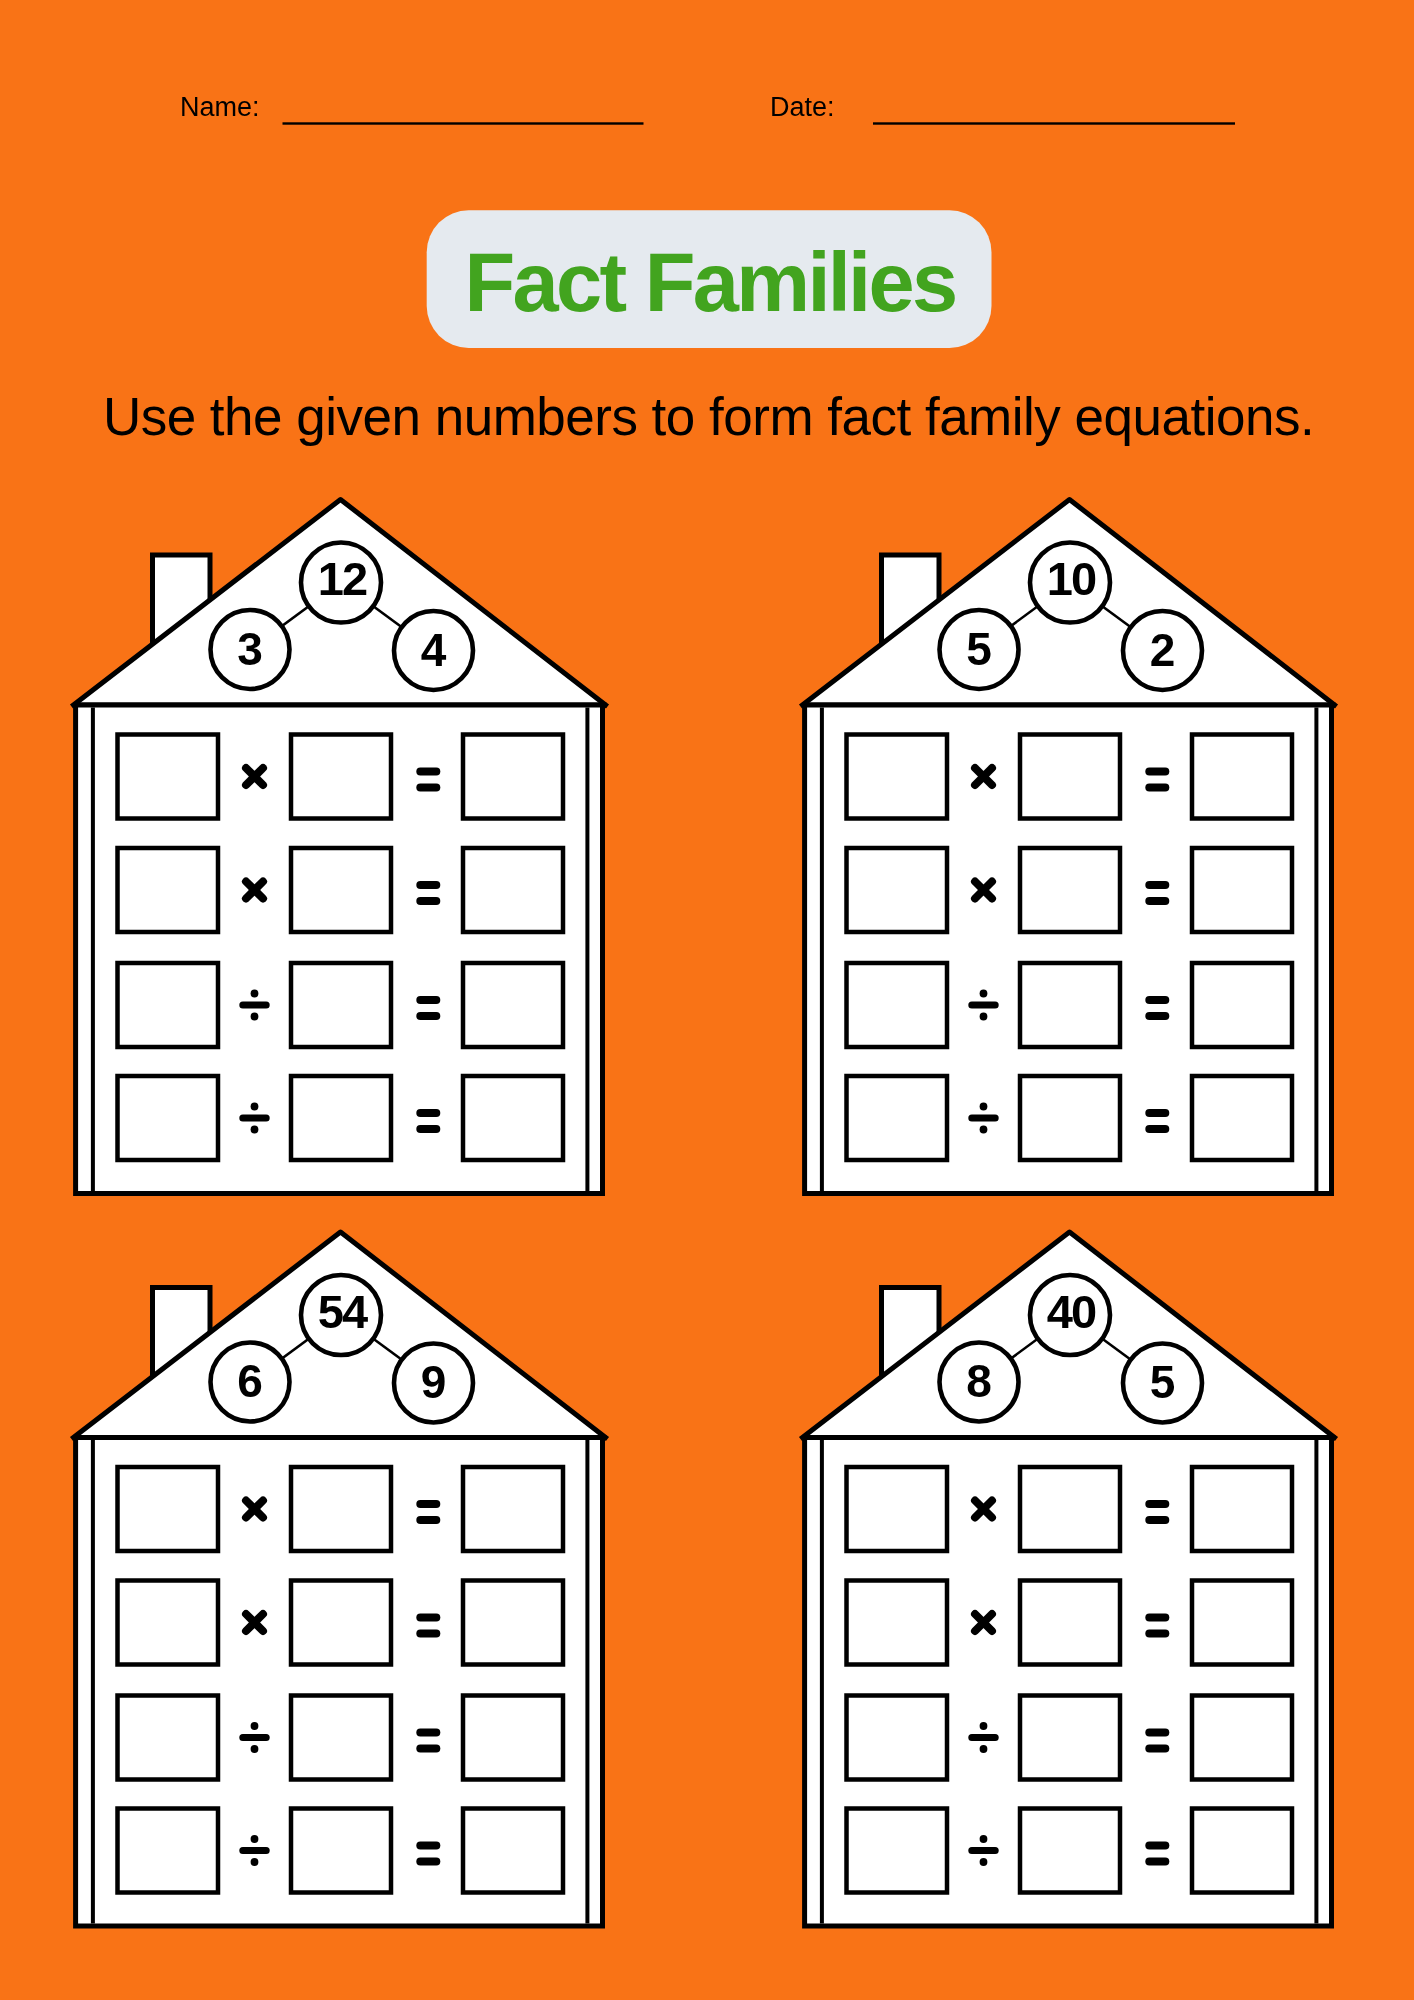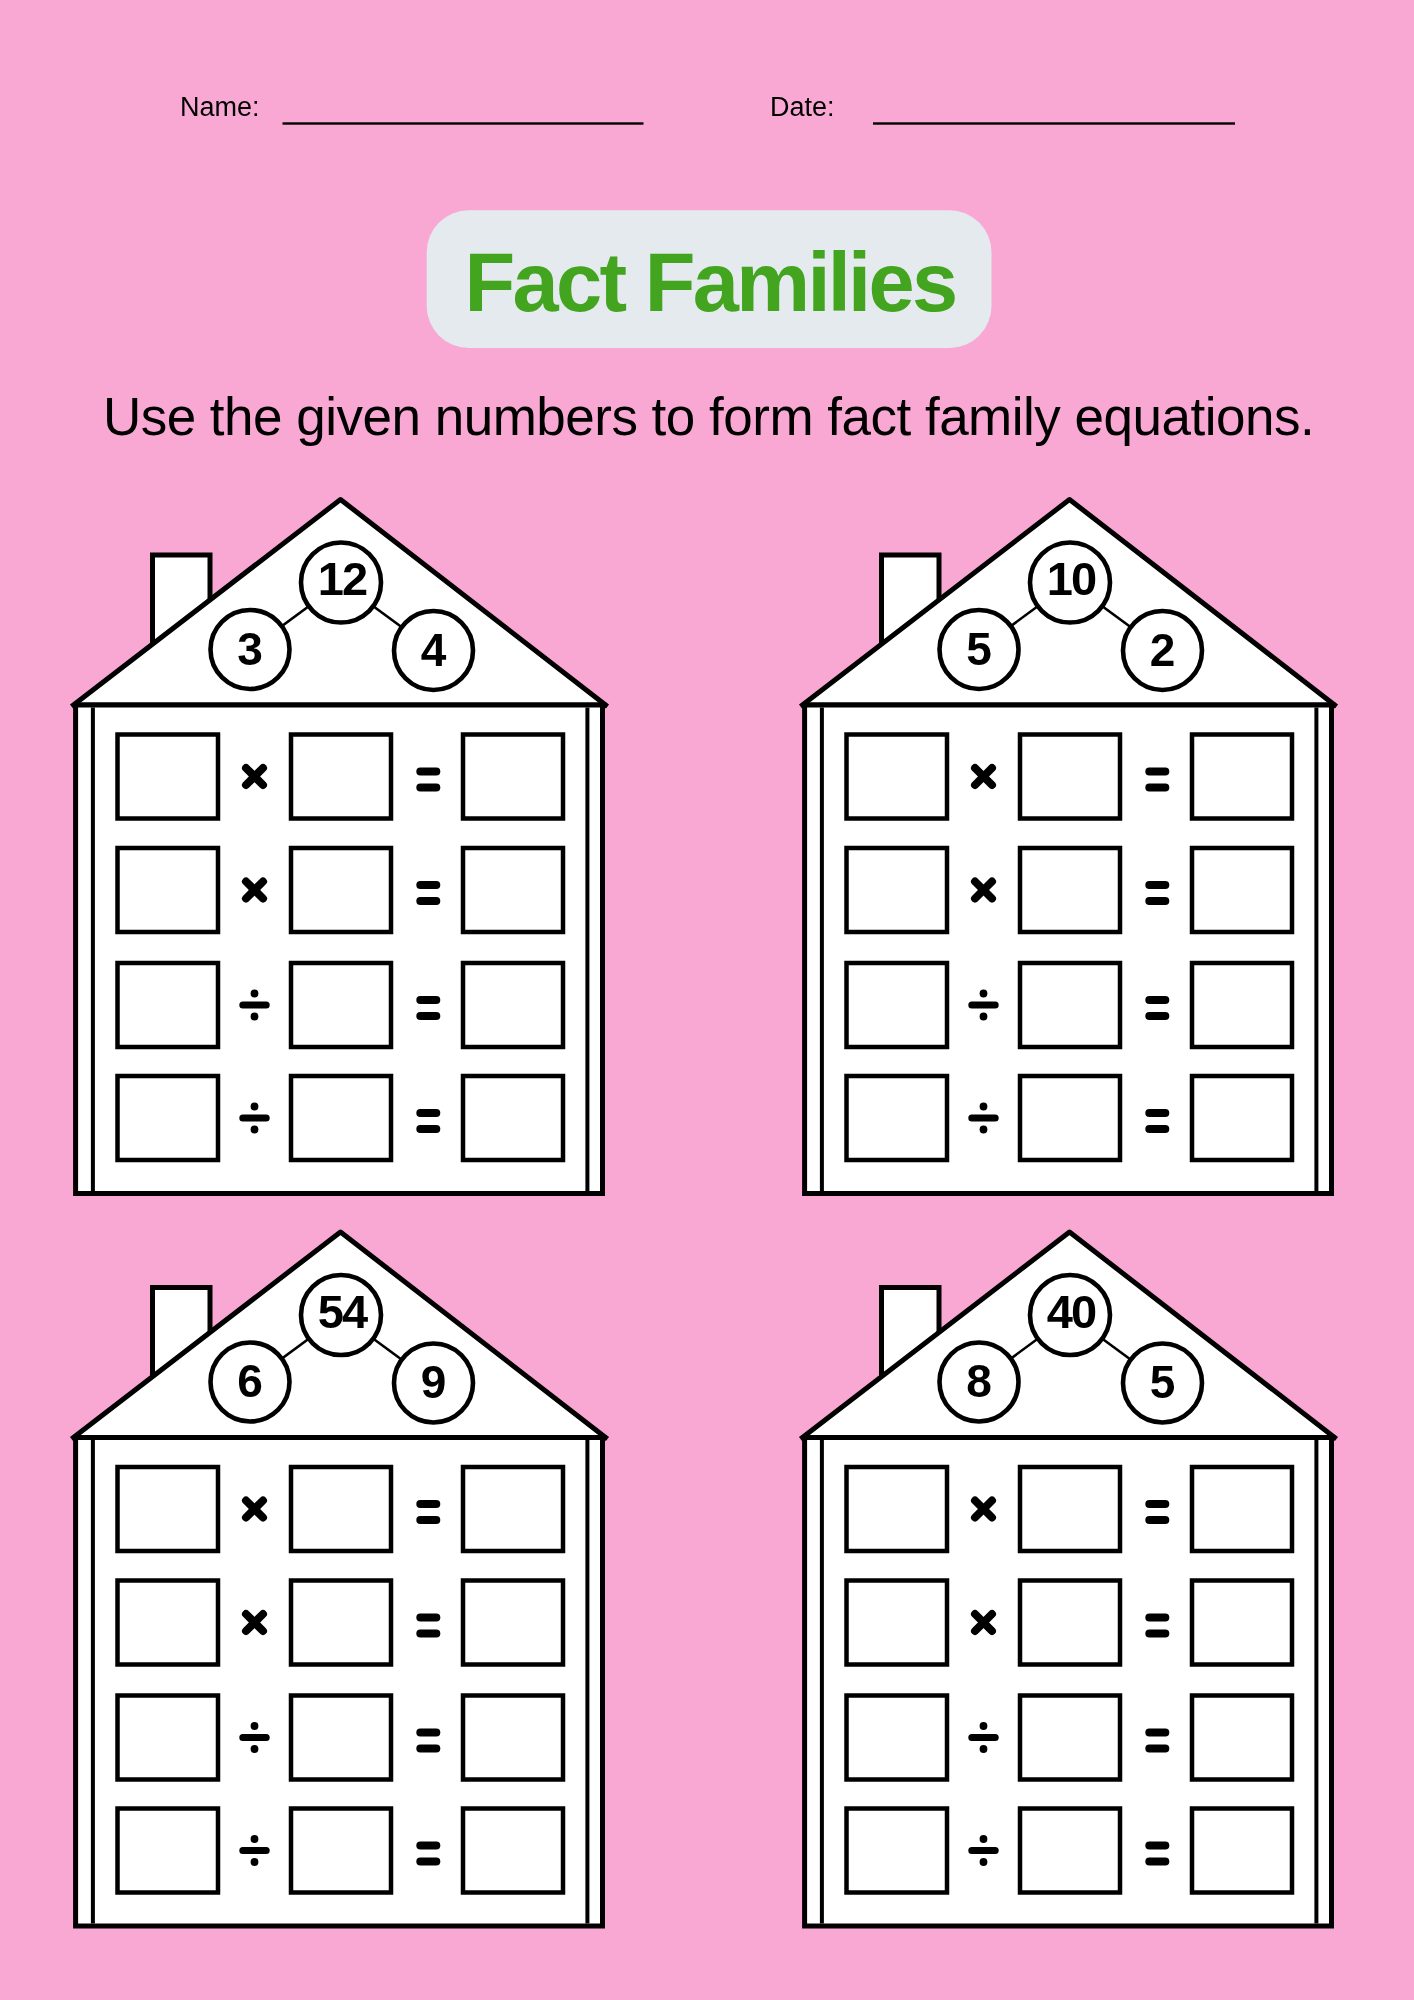--- a/index.html
+++ b/index.html
@@ -1,17 +1,17 @@
 <!DOCTYPE html>
 <html><head>
 <meta charset="utf-8">
 <title>Fact Families</title>
 <style>
   html,body{margin:0;padding:0;background:#fff;}
-  #page{position:relative;width:1414px;height:2000px;background:#f9a8d4;overflow:hidden;}
+  #page{position:relative;width:1414px;height:2000px;background:#f97316;overflow:hidden;}
   svg{position:absolute;top:0;left:0;}
   text{font-family:"Liberation Sans",sans-serif;fill:#000;}
 </style>
 </head>
 <body>
 <div id="page">
 <svg width="1414" height="2000" viewBox="0 0 1414 2000">
 
 <g>
         <text x="180" y="115.5" font-size="27">Name:</text>

